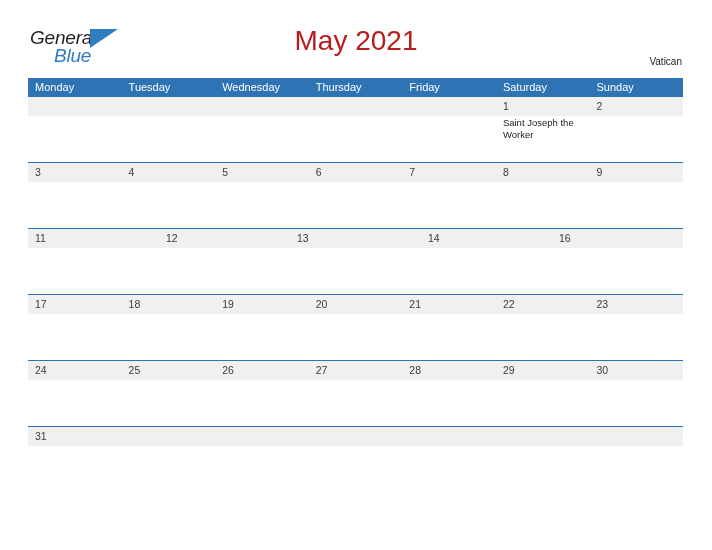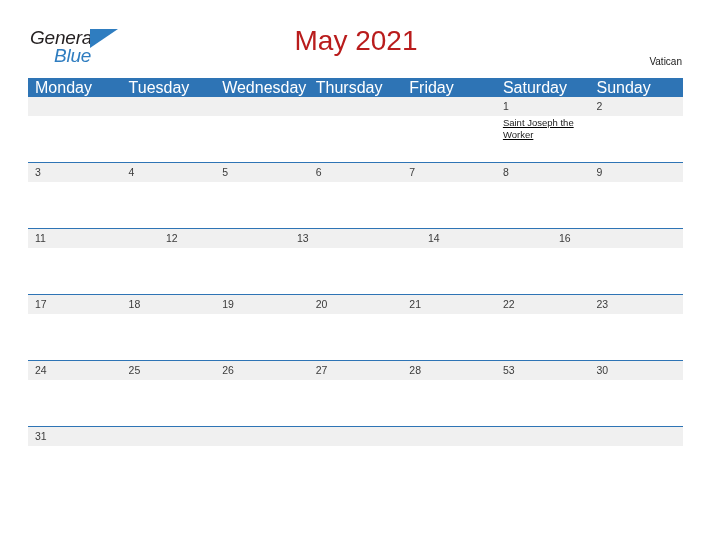--- a/index.html
+++ b/index.html
@@ -89,21 +89,21 @@
   }
 
   .weekdays {
     display: flex;
     background: #2e74b5;
     height: 19px;
   }
   .weekday {
     flex: 1 1 0;
     color: #ffffff;
-    font-size: 16px;
+    font-size: 11px;
     line-height: 19px;
     padding-left: 7px;
     box-sizing: border-box;
     overflow: hidden;
     white-space: nowrap;
   }
 
   .week {
     border-top: 1.6px solid #2e74b5;
   }
@@ -112,21 +112,20 @@
   }
   .week-dates {
     display: flex;
     background: #f0f0f0;
     height: 19px;
   }
   .week-body {
     display: flex;
     background: #ffffff;
     height: 46px;
-    text-decoration: underline;
   }
 
   .daynum {
     flex: 1 1 0;
     font-size: 10.5px;
     color: #3b3b3b;
     line-height: 19px;
     padding-left: 7px;
     box-sizing: border-box;
     overflow: hidden;
@@ -248,21 +247,21 @@
           <div class="event-cell"></div>
         </div>
       </div>
       <div class="week">
         <div class="week-dates">
           <div class="daynum">24</div>
           <div class="daynum">25</div>
           <div class="daynum">26</div>
           <div class="daynum">27</div>
           <div class="daynum">28</div>
-          <div class="daynum">53</div>
+          <div class="daynum">29</div>
           <div class="daynum">30</div>
         </div>
         <div class="week-body">
           <div class="event-cell"></div>
           <div class="event-cell"></div>
           <div class="event-cell"></div>
           <div class="event-cell"></div>
           <div class="event-cell"></div>
           <div class="event-cell"></div>
           <div class="event-cell"></div>

